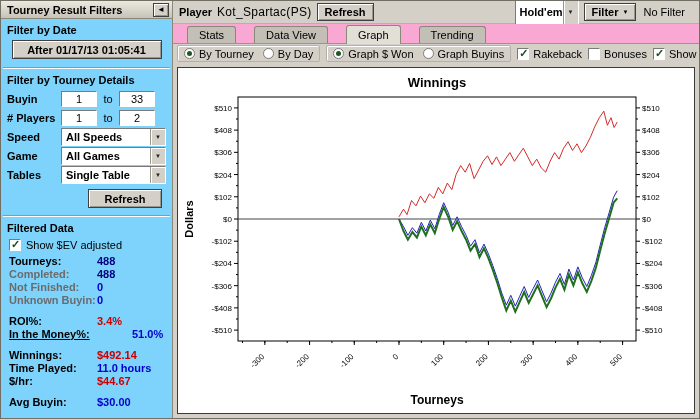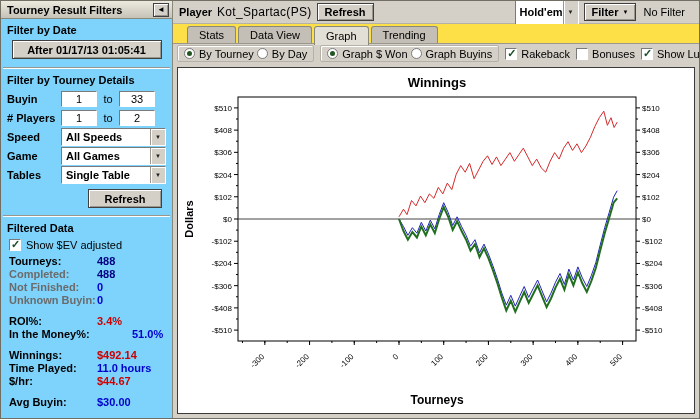--- a/index.html
+++ b/index.html
@@ -34,26 +34,26 @@
   
   .main{flex:1;display:flex;flex-direction:column;min-width:0;}
   .player-bar{height:23px;flex:0 0 23px;display:flex;align-items:center;gap:5px;padding:0 6px;border-bottom:1px solid #b5b1a8;}
   .player-label{font-weight:bold;}
   .player-name{font-size:12px;letter-spacing:.3px;}
   .pb-btn{height:18px;padding:0 7px;display:inline-flex;align-items:center;gap:4px;font-weight:bold;}
   .arrow-sm{font-size:6px;}
   .holdem{flex:0 0 64px;margin-left:auto;height:30px;flex-grow:0;}
   .filter-status{margin:0 8px 0 2px;}
 
-  .tabs{height:20px;flex:0 0 20px;display:flex;align-items:center;gap:2px;padding:2px 6px 0 14px;background:#fde047;border-bottom:1px solid #9a968e;}
+  .tabs{height:20px;flex:0 0 20px;display:flex;align-items:flex-end;gap:18px;padding:2px 6px 0 14px;background:#f9a8d4;border-bottom:1px solid #9a968e;}
   .tab{height:17px;padding:2px 11px 0;background:#c3bfb6;border:1px solid #8a8878;border-bottom:none;border-radius:3px 3px 0 0;white-space:nowrap;}
   .tab.checked{background:#e2dfd7;height:19px;margin-bottom:-1px;padding-top:3px;}
 
   .controls{height:19px;flex:0 0 19px;display:flex;align-items:center;gap:6px;padding:1px 4px;white-space:nowrap;overflow:hidden;}
-  .ctl-group{display:flex;align-items:center;gap:3px;border:1px solid #b5b1a8;box-shadow:inset 1px 1px 0 #fff;padding:1px 6px;height:17px;border-radius:2px;}
+  .ctl-group{display:flex;align-items:center;gap:9px;border:1px solid #b5b1a8;box-shadow:inset 1px 1px 0 #fff;padding:1px 6px;height:17px;border-radius:2px;}
   .radio-item,.check-item{display:flex;align-items:center;gap:4px;}
   .radio{width:11px;height:11px;border-radius:50%;background:#fff;border:1px solid #7a7a7a;position:relative;flex:0 0 11px;}
   .radio.checked::after{content:"";position:absolute;left:2px;top:2px;width:5px;height:5px;border-radius:50%;background:#215521;}
 
   .chart-wrap{flex:1;margin:4px;background:#ffffff;border:1px solid #3a3a3a;display:flex;align-items:center;justify-content:center;overflow:hidden;}
   svg text{fill:#000;font-family:"Liberation Sans",sans-serif;}
 </style>
 </head>
 <body>
 
@@ -135,21 +135,21 @@
     </div>
     <div class="stat-row">
       <span class="stat-label" style="color: rgb(107, 107, 107);">Unknown Buyin:</span>
       <span class="stat-value" style="color: rgb(0, 0, 204);">0</span>
     </div>
     <div class="stat-row gap-top">
       <span class="stat-label" style="color: rgb(0, 0, 0);">ROI%:</span>
       <span class="stat-value" style="color: rgb(204, 0, 0);">3.4%</span>
     </div>
     <div class="stat-row">
-      <span class="stat-label" style="color: rgb(0, 0, 0);">In the Money%:</span>
+      <span class="stat-label" style="color: rgb(0, 0, 0); text-decoration: underline;">In the Money%:</span>
       <span class="stat-value" style="color: rgb(0, 0, 204); padding-left: 35px;">51.0%</span>
     </div>
     <div class="stat-row gap-top">
       <span class="stat-label" style="color: rgb(0, 0, 0);">Winnings:</span>
       <span class="stat-value" style="color: rgb(204, 0, 0);">$492.14</span>
     </div>
     <div class="stat-row">
       <span class="stat-label" style="color: rgb(0, 0, 0);">Time Played:</span>
       <span class="stat-value" style="color: rgb(0, 0, 204);">11.0 hours</span>
     </div>

